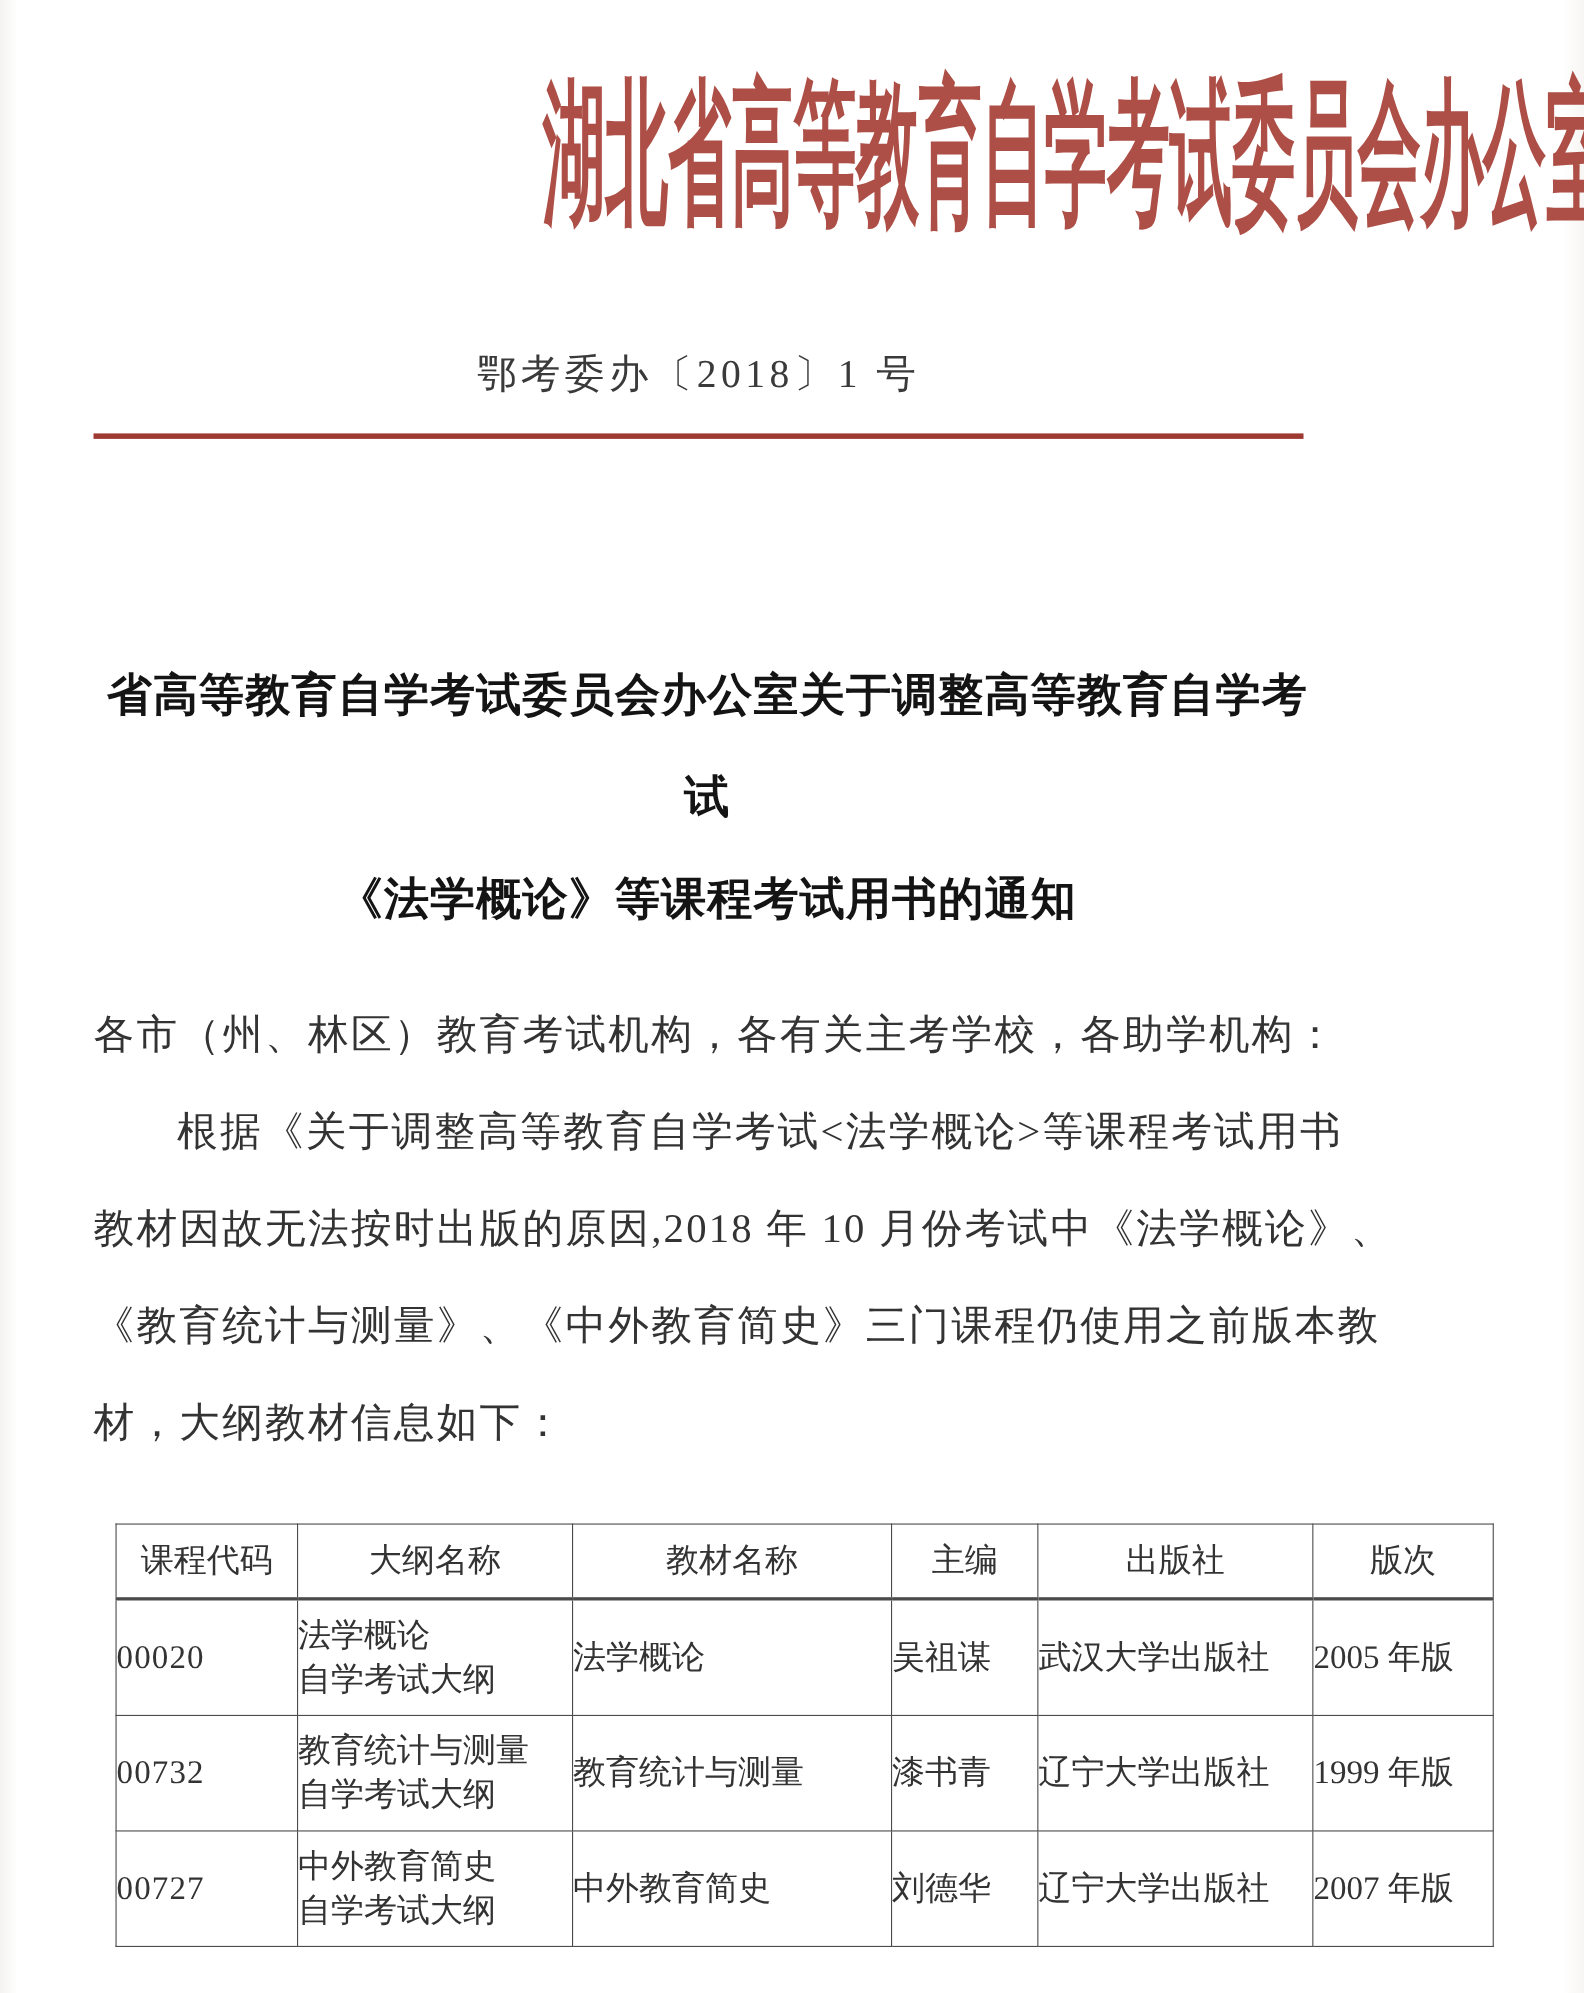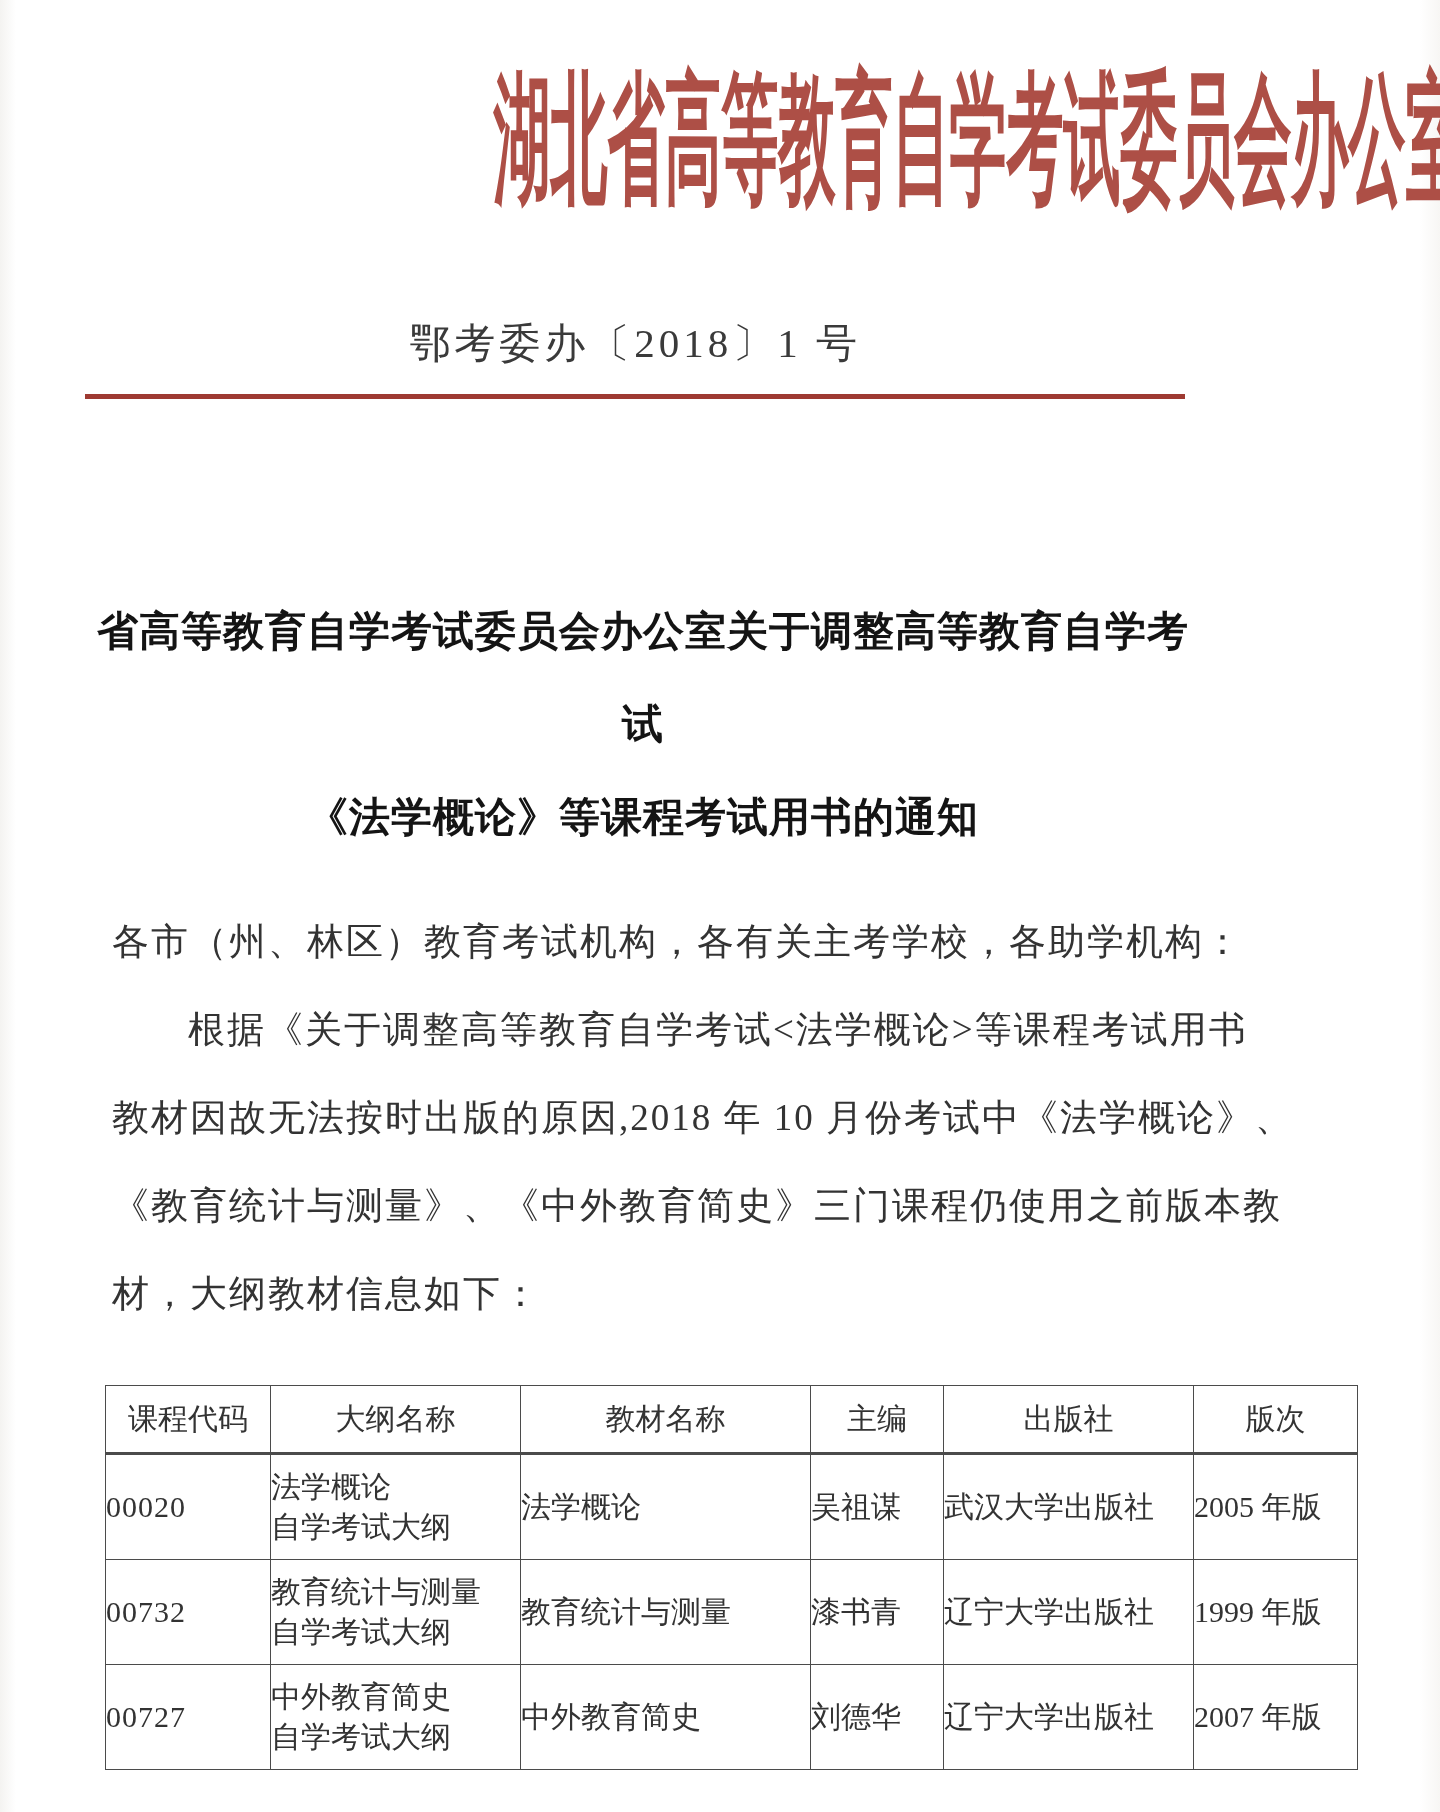--- a/index.html
+++ b/index.html
@@ -27,21 +27,21 @@
     font-size:100px;
     color:#ad4f46;
     transform:scale(0.57,1.42);
     transform-origin:50% 0;
     letter-spacing:0;
   }
   
   .docnum{
     position:absolute;top:316px;left:85px;width:1100px;
     text-align:center;
-    font-size:41px;
+    font-size:36px;
     letter-spacing:4px;
     color:#3a3a3a;
   }
   
   .redline{
     position:absolute;top:394px;left:85px;width:1100px;height:5px;
     background:#9e3a32;
   }
   
   .notice-title{
@@ -55,21 +55,21 @@
   }
   
   .bodytext{
     position:absolute;top:898px;left:85px;width:1104px;
     font-size:37px;
     line-height:88px;
     letter-spacing:2px;
     color:#333;
     white-space:nowrap;
   }
-  .bodytext .line{height:88px;margin-left:27px;}
+  .bodytext .line{height:88px;}
   .bodytext .indent{text-indent:76px;}
   
   .booktable{
     position:absolute;top:1385px;left:105px;
     border-collapse:collapse;
     table-layout:fixed;
     width:1252px;
     font-size:30px;
     color:#333;
   }

